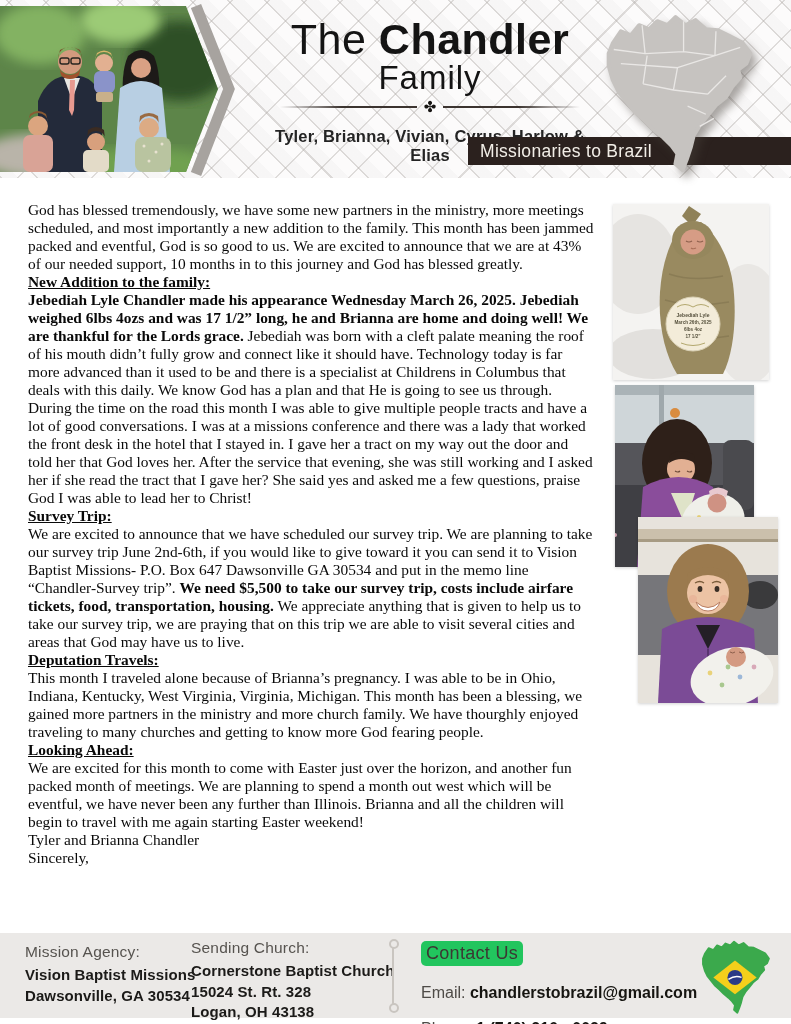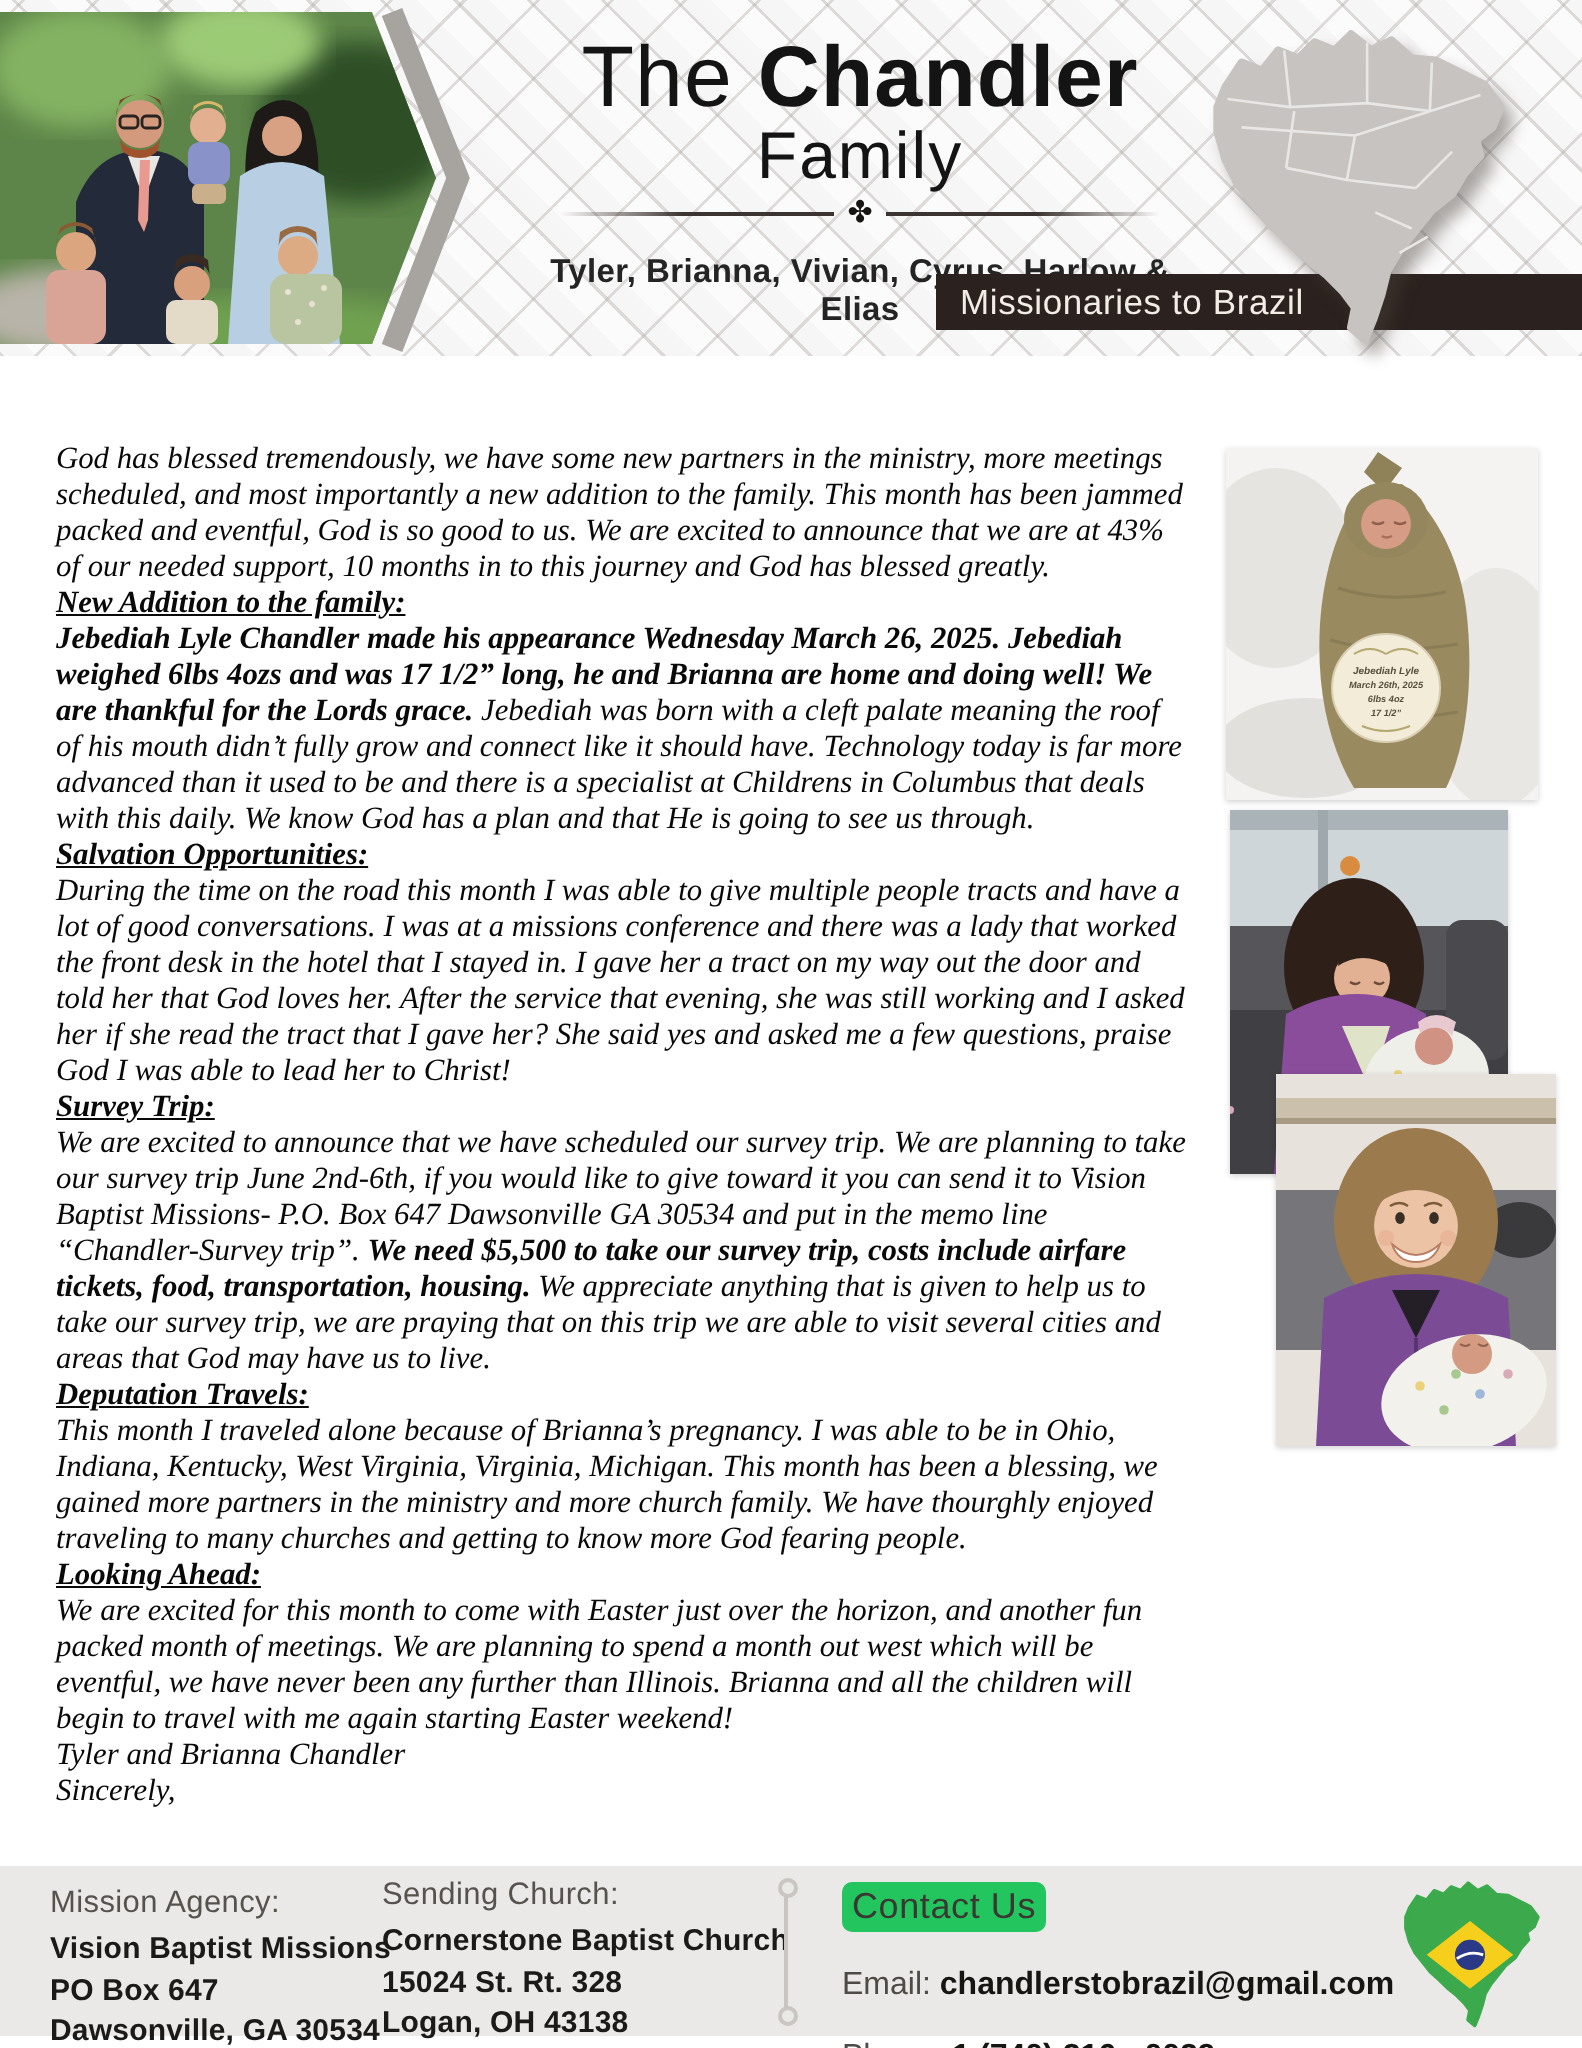--- a/index.html
+++ b/index.html
@@ -24,21 +24,21 @@
   .divider .line{flex:1;height:2px;background:linear-gradient(to right, rgba(60,52,48,0), #3c3430 45%, #3c3430);}
   .divider .line.rev{background:linear-gradient(to left, rgba(60,52,48,0), #3c3430 45%, #3c3430);}
   .divider .orn{font-size:15px;color:#171513;margin:0 7px;line-height:14px;}
   .names{margin-top:13px;font-size:16.5px;font-weight:600;color:#242424;letter-spacing:.2px;}
   .banner{position:absolute;left:468px;right:0;top:137px;height:28px;background:#2b211e;z-index:2;}
   .banner span{display:block;padding-left:12px;line-height:28px;font-size:17.5px;color:#f2eee7;letter-spacing:.3px;}
   .map-top{position:absolute;left:585px;top:5px;width:185px;height:172px;z-index:3;
            filter:drop-shadow(5px 6px 4px rgba(70,64,58,.45));}
 
   
-  main{position:absolute;left:0;top:192px;width:791px;height:755px;font-style:italic;}
+  main{position:absolute;left:0;top:172px;width:791px;height:755px;}
   .content{position:absolute;left:28px;top:29px;width:567px;
     font-family:"Liberation Serif",serif;color:#090909;}
   .content p,.content h3{margin:0;font-size:15.4px;line-height:18px;font-weight:400;}
   .content h3{font-weight:700;text-decoration:underline;}
   .content .b{font-weight:700;}
   .photos .ph{position:absolute;box-shadow:0 1px 3px rgba(0,0,0,.18);}
   .p1{left:613px;top:32px;width:156px;height:176px;}
   .p2{left:615px;top:213px;width:139px;height:182px;z-index:1;}
   .p3{left:638px;top:345px;width:140px;height:186px;z-index:2;}
 
@@ -144,21 +144,20 @@
     </svg>
   </header>
 
   <main>
     <article class="content">
       <p><span>God has blessed tremendously, we have some new partners in the ministry, more meetings scheduled, and most importantly a new addition to the family. This month has been jammed packed and eventful, God is so good to us. We are excited to announce that we are at 43% of our needed support, 10 months in to this journey and God has blessed greatly.</span></p>
 
       <h3>New Addition to the family:</h3>
       <p><span class="b">Jebediah Lyle Chandler made his appearance Wednesday March 26, 2025. Jebediah weighed 6lbs 4ozs and was 17 1/2” long, he and Brianna are home and doing well! We are thankful for the Lords grace.</span><span> Jebediah was born with a cleft palate meaning the roof of his mouth didn’t fully grow and connect like it should have. Technology today is far more advanced than it used to be and there is a specialist at Childrens in Columbus that deals with this daily. We know God has a plan and that He is going to see us through.</span></p>
 
-      <h3>Salvation Opportunities:</h3>
       <p><span>During the time on the road this month I was able to give multiple people tracts and have a lot of good conversations. I was at a missions conference and there was a lady that worked the front desk in the hotel that I stayed in. I gave her a tract on my way out the door and told her that God loves her. After the service that evening, she was still working and I asked her if she read the tract that I gave her? She said yes and asked me a few questions, praise God I was able to lead her to Christ!</span></p>
 
       <h3>Survey Trip:</h3>
       <p><span>We are excited to announce that we have scheduled our survey trip. We are planning to take our survey trip June 2nd-6th, if you would like to give toward it you can send it to Vision Baptist Missions- P.O. Box 647 Dawsonville GA 30534 and put in the memo line “Chandler-Survey trip”. </span><span class="b">We need $5,500 to take our survey trip, costs include airfare tickets, food, transportation, housing.</span><span> We appreciate anything that is given to help us to take our survey trip, we are praying that on this trip we are able to visit several cities and areas that God may have us to live.</span></p>
 
       <h3>Deputation Travels:</h3>
       <p><span>This month I traveled alone because of Brianna’s pregnancy. I was able to be in Ohio, Indiana, Kentucky, West Virginia, Virginia, Michigan. This month has been a blessing, we gained more partners in the ministry and more church family. We have thourghly enjoyed traveling to many churches and getting to know more God fearing people.</span></p>
 
       <h3>Looking Ahead:</h3>
       <p><span>We are excited for this month to come with Easter just over the horizon, and another fun packed month of meetings. We are planning to spend a month out west which will be eventful, we have never been any further than Illinois. Brianna and all the children will begin to travel with me again starting Easter weekend!</span></p>
@@ -246,21 +245,20 @@
           <circle cx="90" cy="150" r="2.4" fill="#a9c88f"></circle>
         </g>
       </svg>
     </div>
   </main>
 
   <footer>
     <div class="f-col mission">
       <div class="f-label">Mission Agency:</div>
       <div class="f-line">Vision Baptist Missions</div>
-      <div class="f-line">PO Box 647</div>
       <div class="f-line">Dawsonville, GA 30534</div>
     </div>
 
     <div class="f-col church">
       <div class="f-label">Sending Church:</div>
       <div class="f-line">Cornerstone Baptist Church</div>
       <div class="f-line">15024 St. Rt. 328</div>
       <div class="f-line">Logan, OH 43138</div>
     </div>
 

